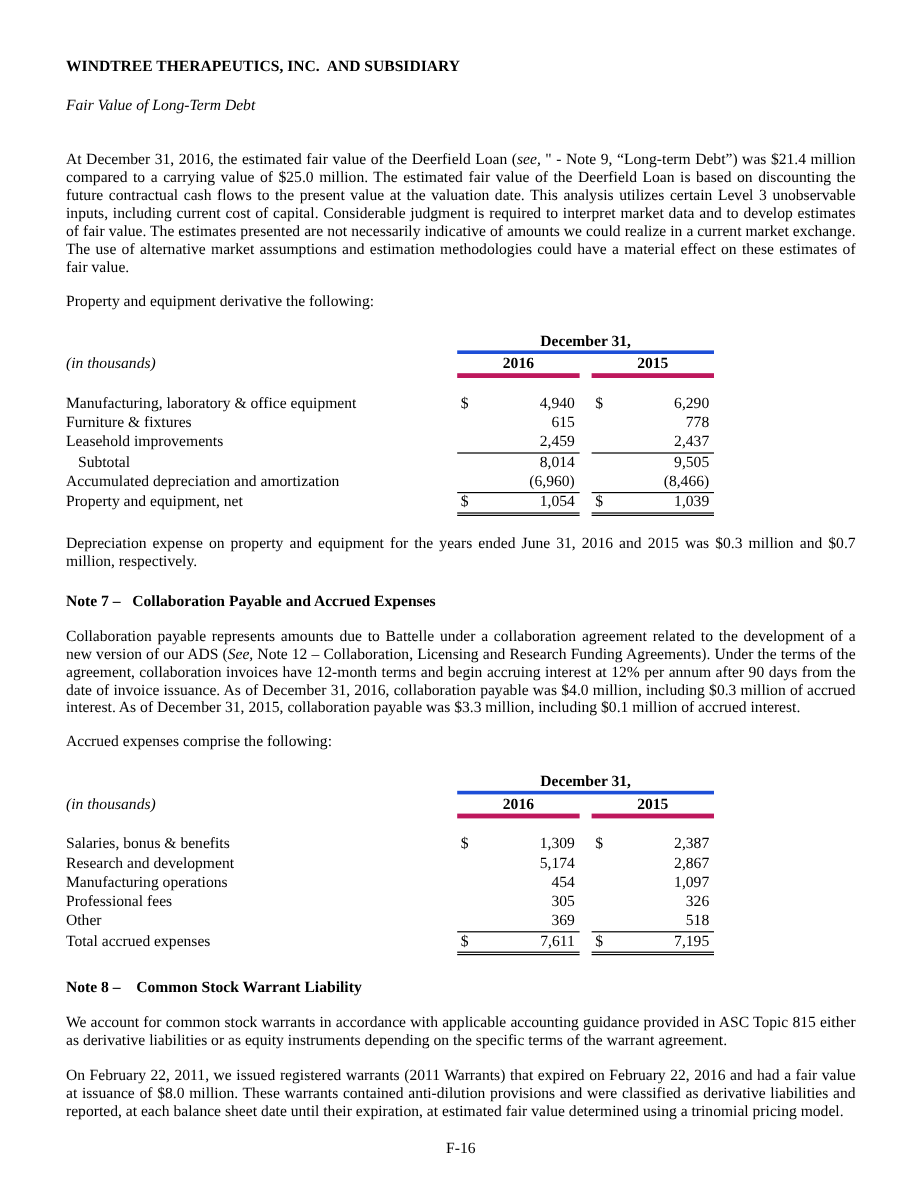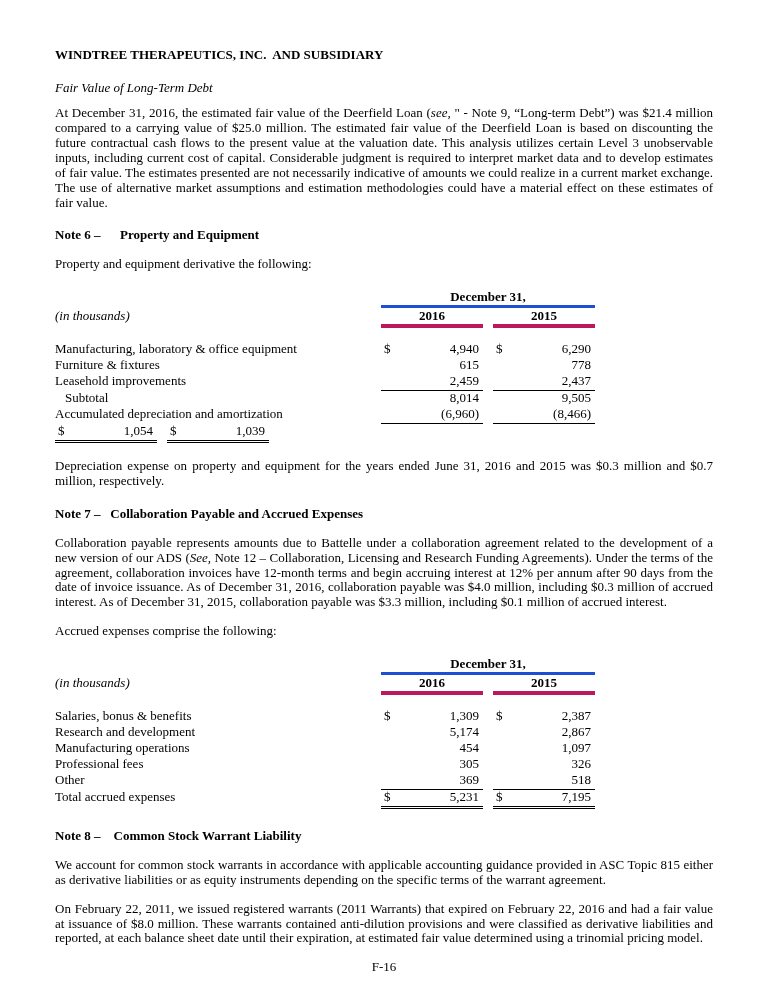--- a/index.html
+++ b/index.html
@@ -10,21 +10,21 @@
   }
   .page {
     box-sizing: border-box;
     width: 768px; height: 993px;
     padding: 48px 55px 28px 55px;
     display: flex; flex-direction: column;
     overflow: hidden;
     border-radius: 19px;
   }
   .company { font-weight: bold; white-space: pre-wrap; margin: 0 0 18px 0; }
-  .italic-heading { font-style: italic; margin: 0 0 10px 0; }
+  .italic-heading { font-style: italic; margin: 0 0 30px 0; }
   p.body { margin: 0 0 14px 0; text-align: justify; }
   p.lead { margin-bottom: 8px; }
   .note-heading { font-weight: bold; white-space: pre-wrap; margin: 4px 0 14px 0; }
 
   
   .fin-table { width: 540px; margin: 10px 0 16px 0; }
   .t-spacer { flex: 1; }
   .unit { font-style: italic; font-weight: normal; font-family: Liberation Serif, serif; }
   .c1 { width: 102px; }
   .c2 { width: 102px; margin-left: 10px; }
@@ -49,21 +49,20 @@
 <body>
 
 <div class="page">
 
   <div class="company">WINDTREE THERAPEUTICS, INC.  AND SUBSIDIARY</div>
 
   <div class="italic-heading">Fair Value of Long-Term Debt</div>
 
   <p class="body"><span>At December 31, 2016, the estimated fair value of the Deerfield Loan (</span><span style="font-style: italic;">see,</span><span> " - Note 9, “Long-term Debt”) was $21.4 million compared to a carrying value of $25.0 million. The estimated fair value of the Deerfield Loan is based on discounting the future contractual cash flows to the present value at the valuation date. This analysis utilizes certain Level 3 unobservable inputs, including current cost of capital. Considerable judgment is required to interpret market data and to develop estimates of fair value. The estimates presented are not necessarily indicative of amounts we could realize in a current market exchange. The use of alternative market assumptions and estimation methodologies could have a material effect on these estimates of fair value.</span></p>
 
-  <div class="note-heading">Note 6 –      Property and Equipment</div>
 
   <p class="body lead">Property and equipment derivative the following:</p>
 
   <div class="fin-table">
     <div class="t-head1">
       <div class="t-spacer"></div>
       <div class="t-span">December 31,</div>
     </div>
     <div class="t-head2">
       <div class="t-spacer unit">(in thousands)</div>
@@ -120,20 +119,21 @@
         <div class="tnum c1">
             <span class="d"></span>
             <span class="v">(6,960)</span>
           </div>
         <div class="tnum c2">
             <span class="d"></span>
             <span class="v">(8,466)</span>
           </div>
       </div>
       <div class="trow dub">
+        <div class="tlabel">Property and equipment, net</div>
         <div class="tnum c1">
             <span class="d">$</span>
             <span class="v">1,054</span>
           </div>
         <div class="tnum c2">
             <span class="d">$</span>
             <span class="v">1,039</span>
           </div>
       </div>
     </div>
@@ -210,21 +210,21 @@
           </div>
         <div class="tnum c2">
             <span class="d"></span>
             <span class="v">518</span>
           </div>
       </div>
       <div class="trow dub">
         <div class="tlabel">Total accrued expenses</div>
         <div class="tnum c1">
             <span class="d">$</span>
-            <span class="v">5,231</span>
+            <span class="v">7,611</span>
           </div>
         <div class="tnum c2">
             <span class="d">$</span>
             <span class="v">7,195</span>
           </div>
       </div>
     </div>
   </div>
 
   <div class="note-heading">Note 8 –    Common Stock Warrant Liability</div>

